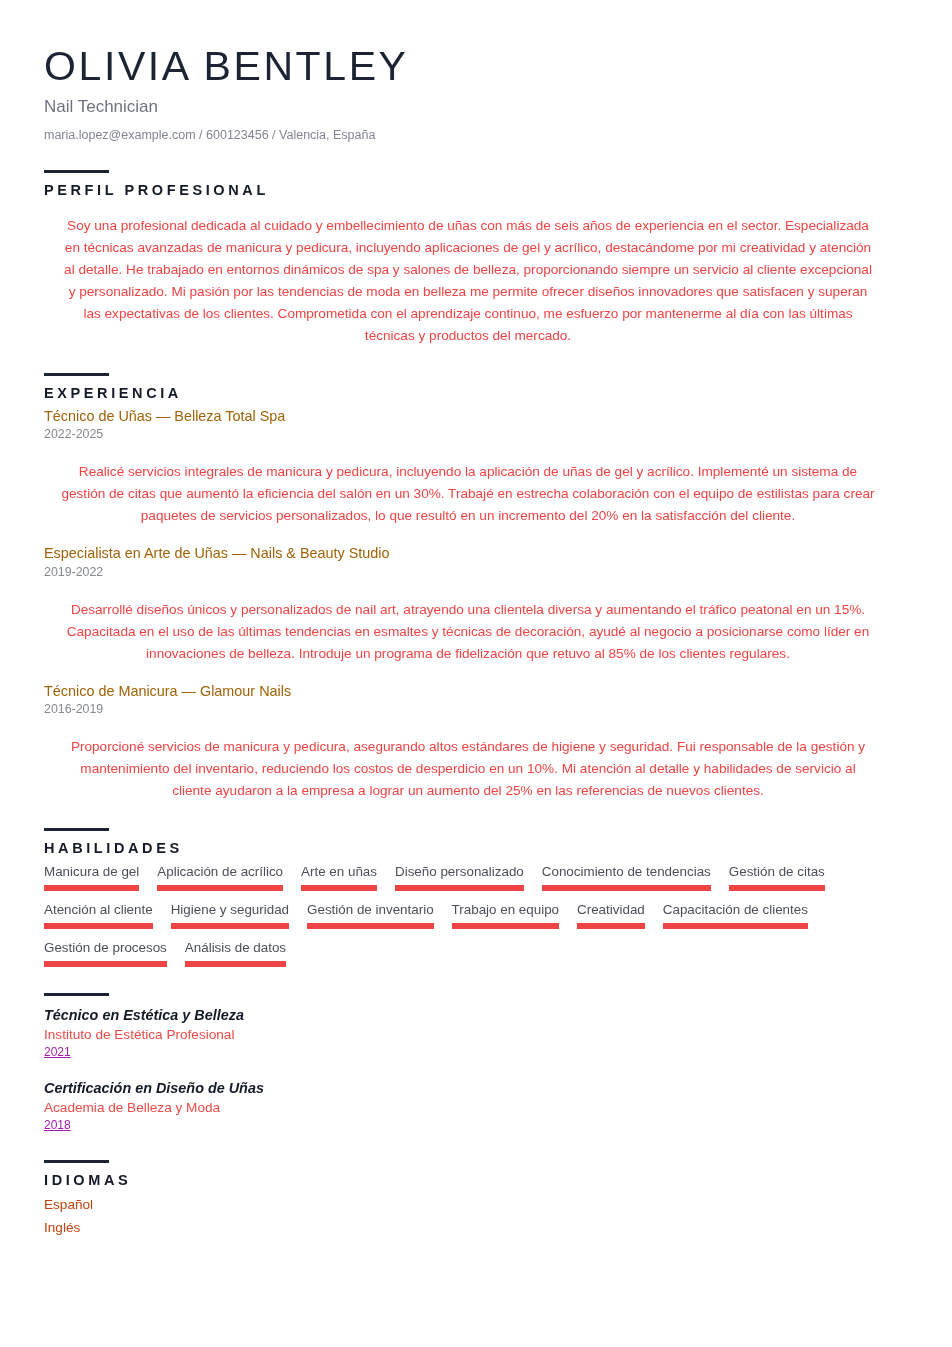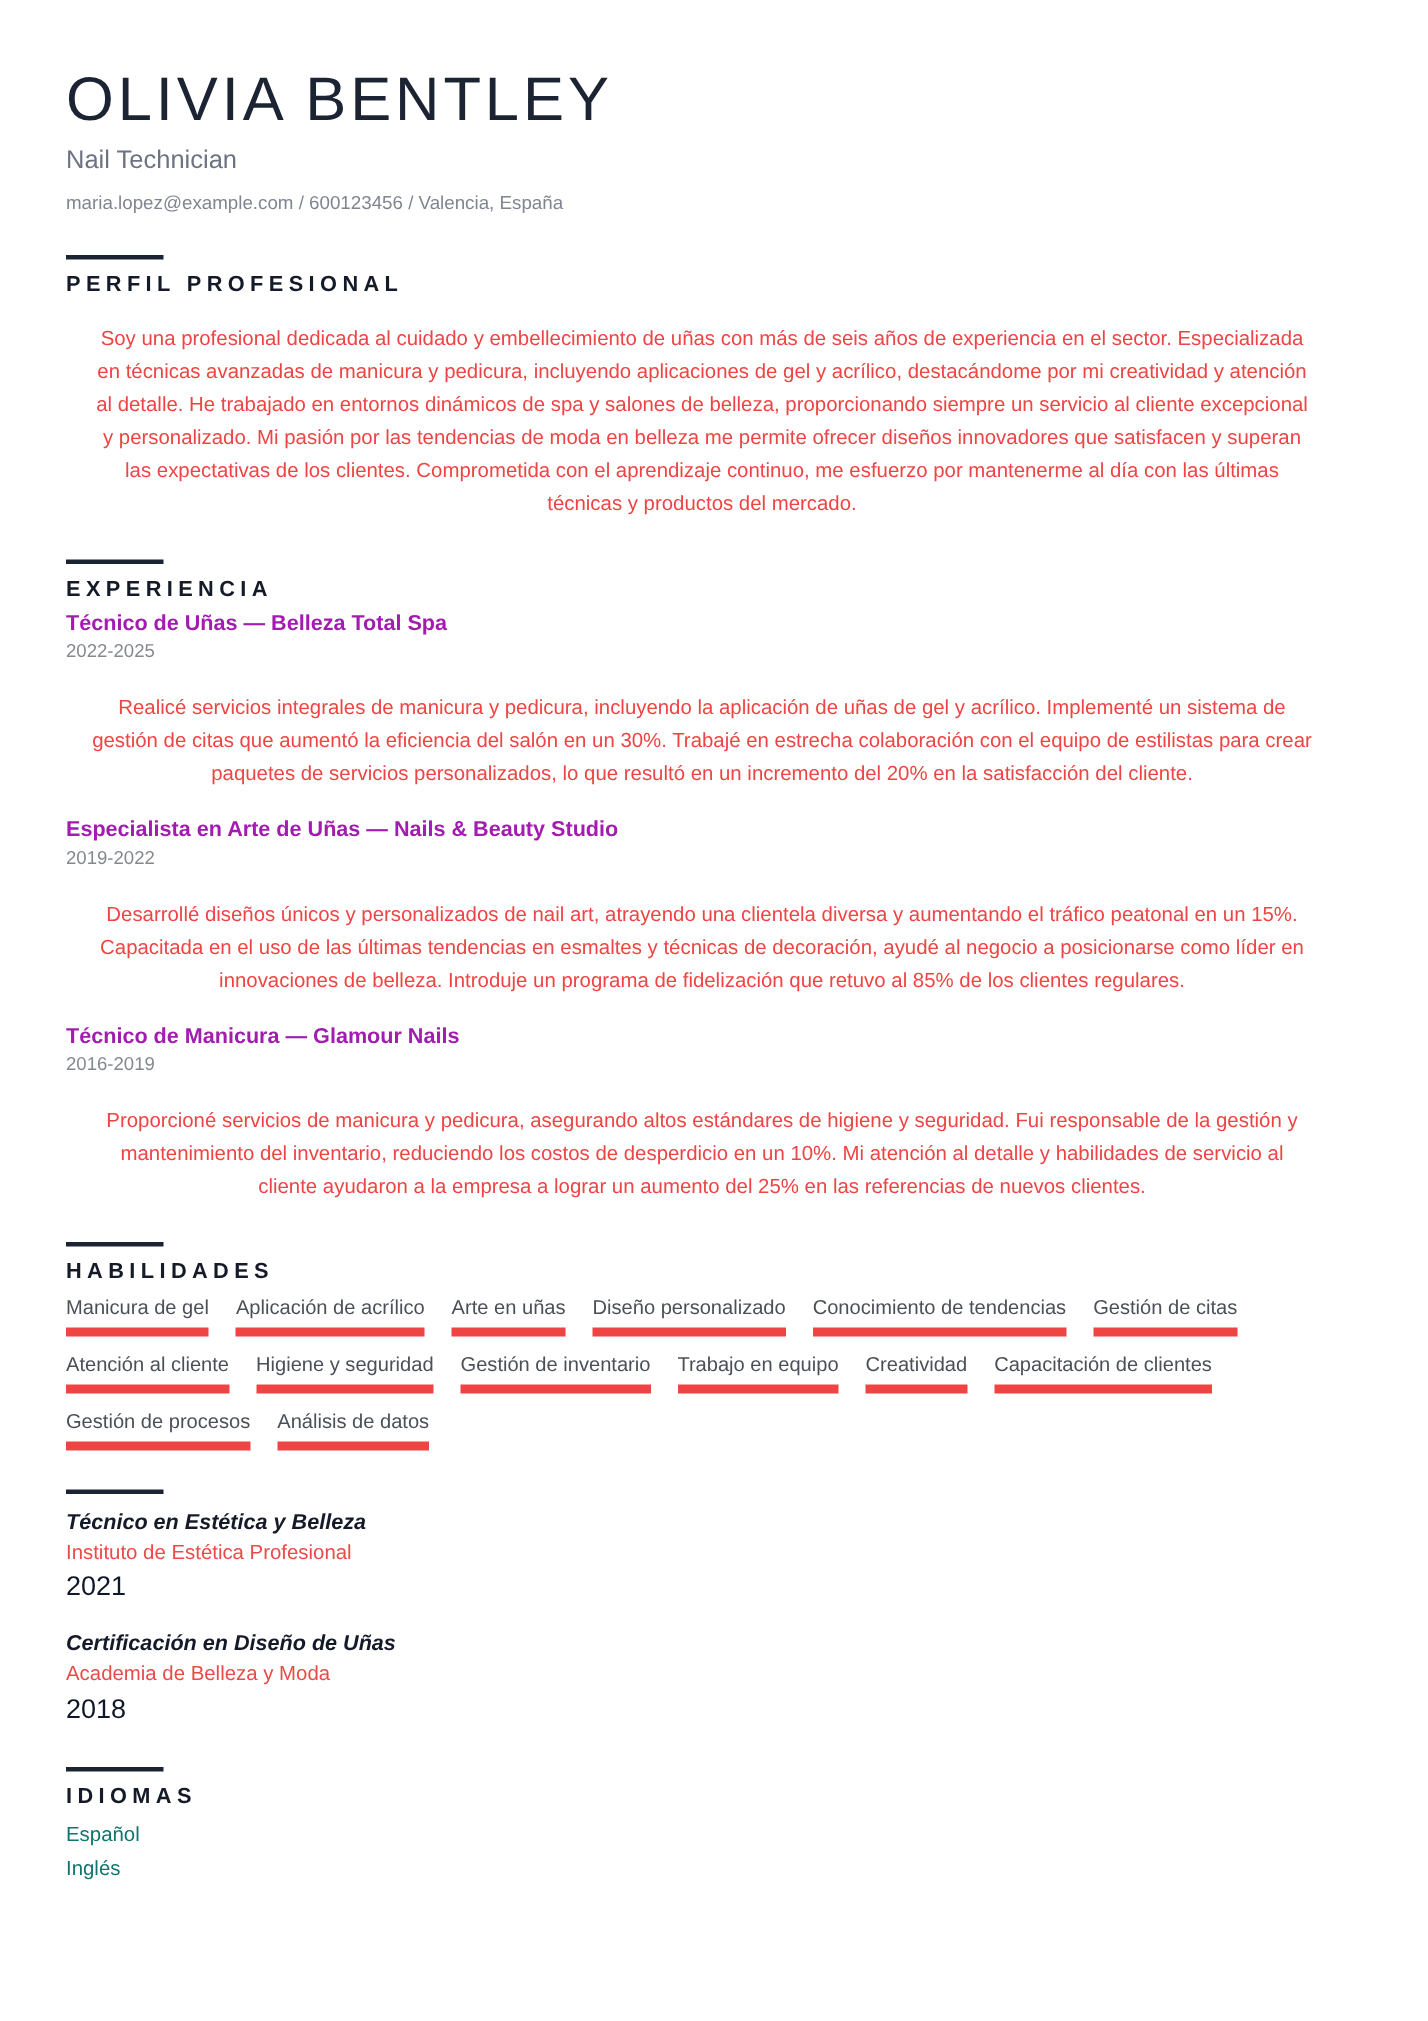--- a/index.html
+++ b/index.html
@@ -66,22 +66,22 @@
     color: #ef4444;
     margin: 17px;
     text-align: center;
   }
 
   
   .exp-item { margin-bottom: 17px; }
   .exp-item:last-child { margin-bottom: 0; }
   .exp-title {
     font-size: 14.4px;
-    font-weight: bold;
-    color: #a21caf;
+    font-weight: normal;
+    color: #a16207;
     line-height: 1.35;
     margin: 0;
   }
   .exp-date {
     font-size: 12.4px;
     color: #85898f;
     line-height: 1.45;
     margin: 0 0 1px 0;
   }
 
@@ -113,30 +113,31 @@
     margin: 0;
     font-style: italic;
   }
   .edu-school {
     font-size: 13.6px;
     color: #ea4b48;
     line-height: 1.42;
     margin: 0;
   }
   .edu-year {
-    font-size: 18px;
-    color: #0f172a;
+    font-size: 12px;
+    color: #a21caf;
     line-height: 1.45;
     margin: 0;
+    text-decoration: underline;
   }
 
   
   .lang-item {
     font-size: 13.6px;
-    color: #0f766e;
+    color: #c2410c;
     line-height: 1.68;
     margin: 0;
   }
 </style>
 </head>
 <body>
 
 <div class="page">
 
   <div class="cv-header">

